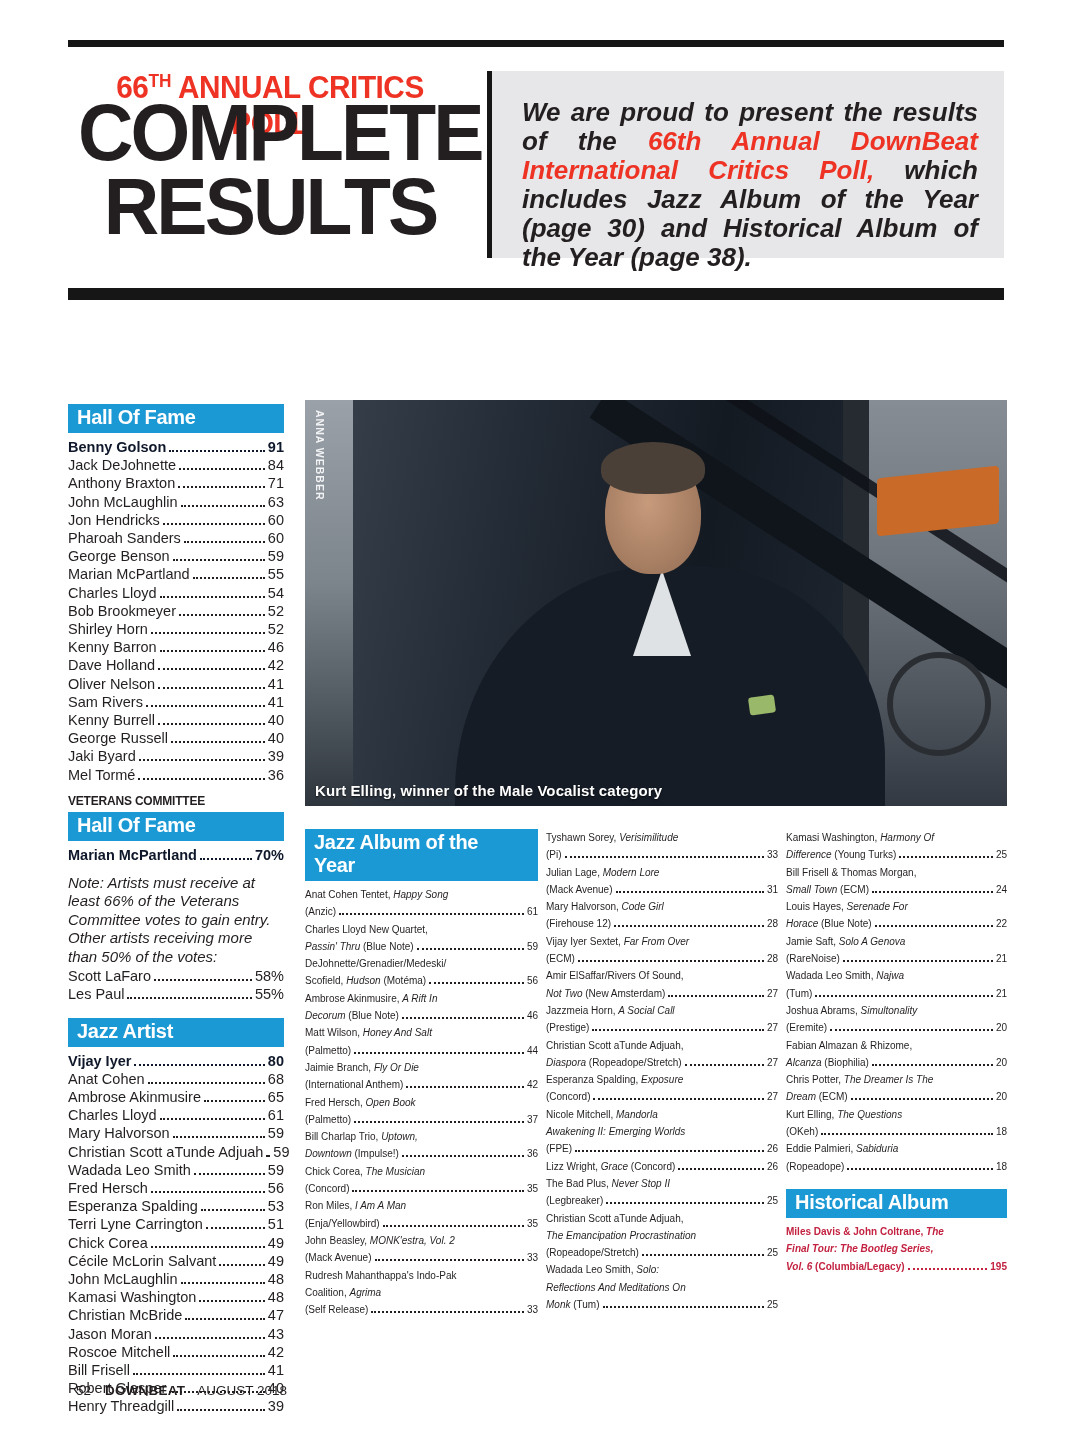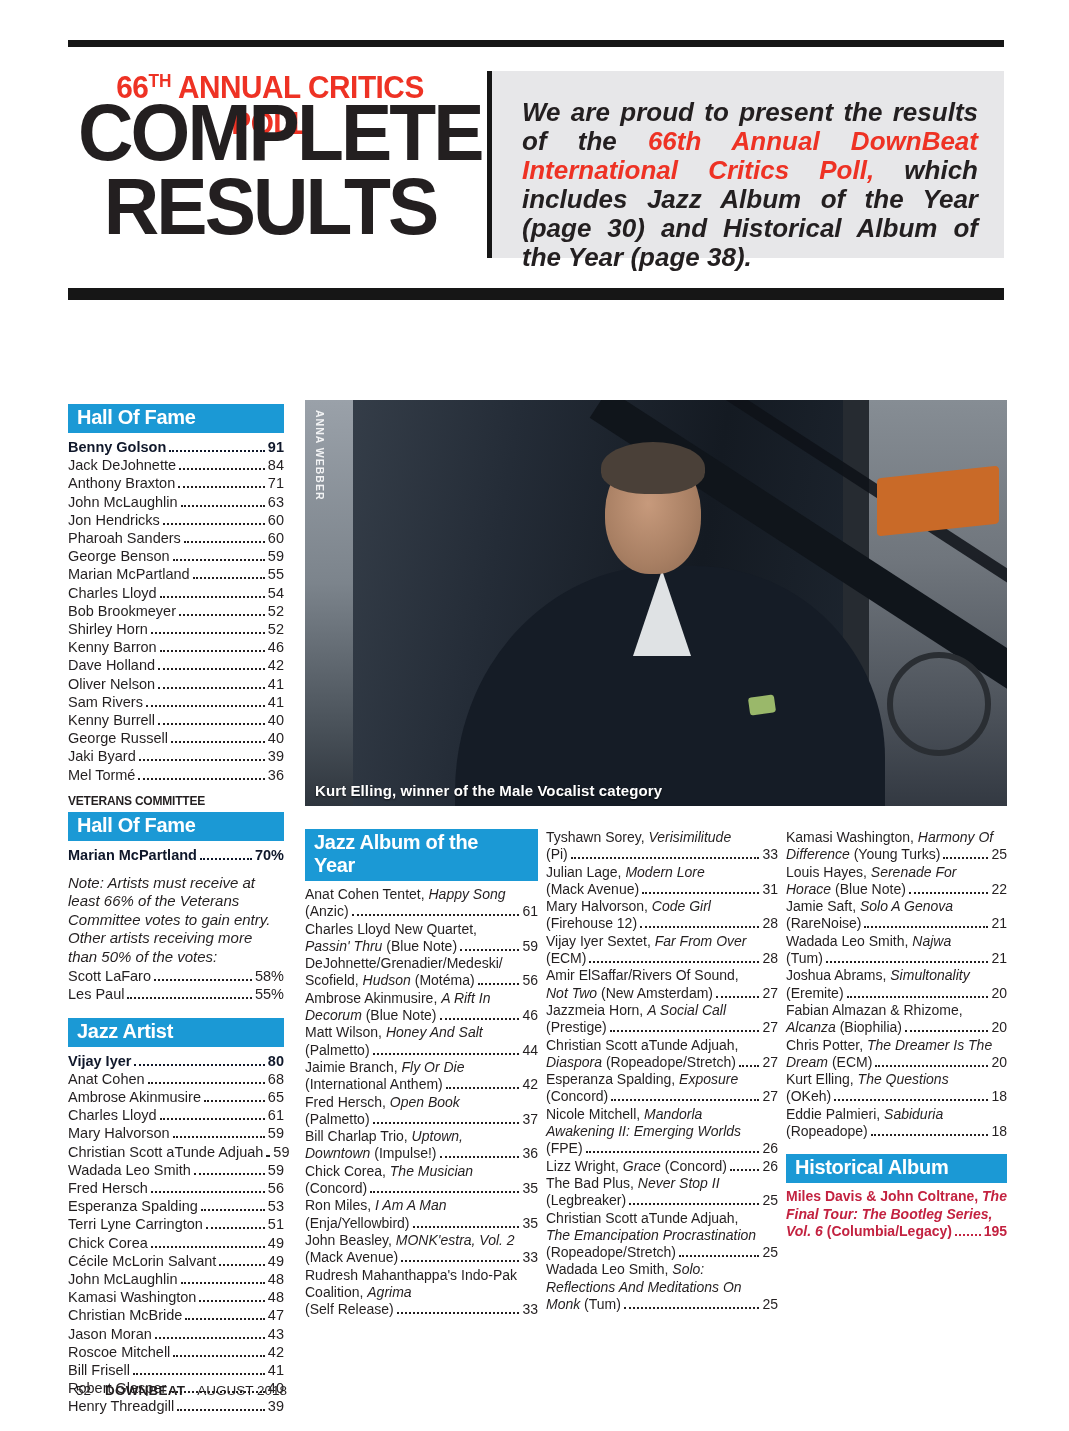--- a/index.html
+++ b/index.html
@@ -58,21 +58,21 @@
   .ph-caption{left:10px;bottom:7px;color:#fff;font-weight:bold;font-size:15px;letter-spacing:.1px;
               text-shadow:0 1px 2px rgba(0,0,0,.7);}
   .ph-credit{left:9px;top:10px;color:#f2f3f4;font-size:10.5px;font-weight:bold;letter-spacing:1px;
              writing-mode:vertical-rl;}
 
   
   .col{position:absolute;top:829px;}
   .col2{left:305px;width:233px;}
   .col3{left:546px;width:232px;}
   .col4{left:786px;width:221px;}
-  .entry{font-size:14px;line-height:17.3px;color:#231f20;}
+  .entry{font-size:10px;line-height:17.3px;color:#231f20;}
   .entry.winner{color:#c32240;font-weight:bold;}
   .aline.last{display:flex;align-items:baseline;}
   .aline .leader{flex:1;border-bottom:2px dotted currentColor;margin:0 3px;min-width:4px;}
   .aline .vl{white-space:nowrap;}
   .hist-head{margin-top:14px;}
 
   
   .footer{position:absolute;left:76px;top:1383px;font-size:13.5px;color:#231f20;}
   .footer .mag{font-weight:bold;margin-left:14px;letter-spacing:.2px;}
   .footer .issue{margin-left:12px;}
@@ -561,20 +561,28 @@
     <div id="album-col3">
         <div class="entry">
           <div class="aline"><span class="atxt">Kamasi Washington, <i>Harmony Of</i></span></div>
           <div class="aline last">
             <span class="atxt"><i>Difference</i> (Young Turks)</span>
             <span class="leader"></span>
             <span class="vl">25</span>
           </div>
         </div>
         <div class="entry">
+          <div class="aline"><span class="atxt">Bill Frisell &amp; Thomas Morgan,</span></div>
+          <div class="aline last">
+            <span class="atxt"><i>Small Town</i> (ECM)</span>
+            <span class="leader"></span>
+            <span class="vl">24</span>
+          </div>
+        </div>
+        <div class="entry">
           <div class="aline"><span class="atxt">Louis Hayes, <i>Serenade For</i></span></div>
           <div class="aline last">
             <span class="atxt"><i>Horace</i> (Blue Note)</span>
             <span class="leader"></span>
             <span class="vl">22</span>
           </div>
         </div>
         <div class="entry">
           <div class="aline"><span class="atxt">Jamie Saft, <i>Solo A Genova</i></span></div>
           <div class="aline last">

